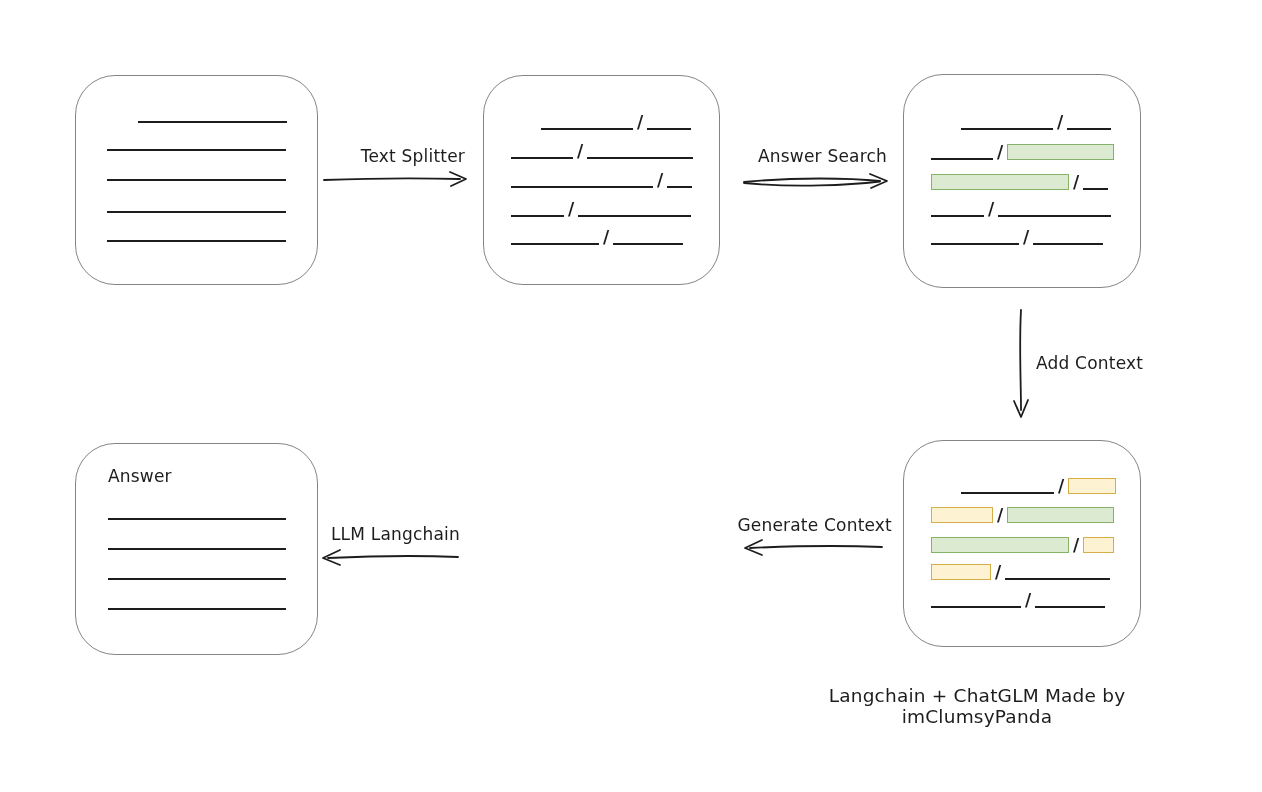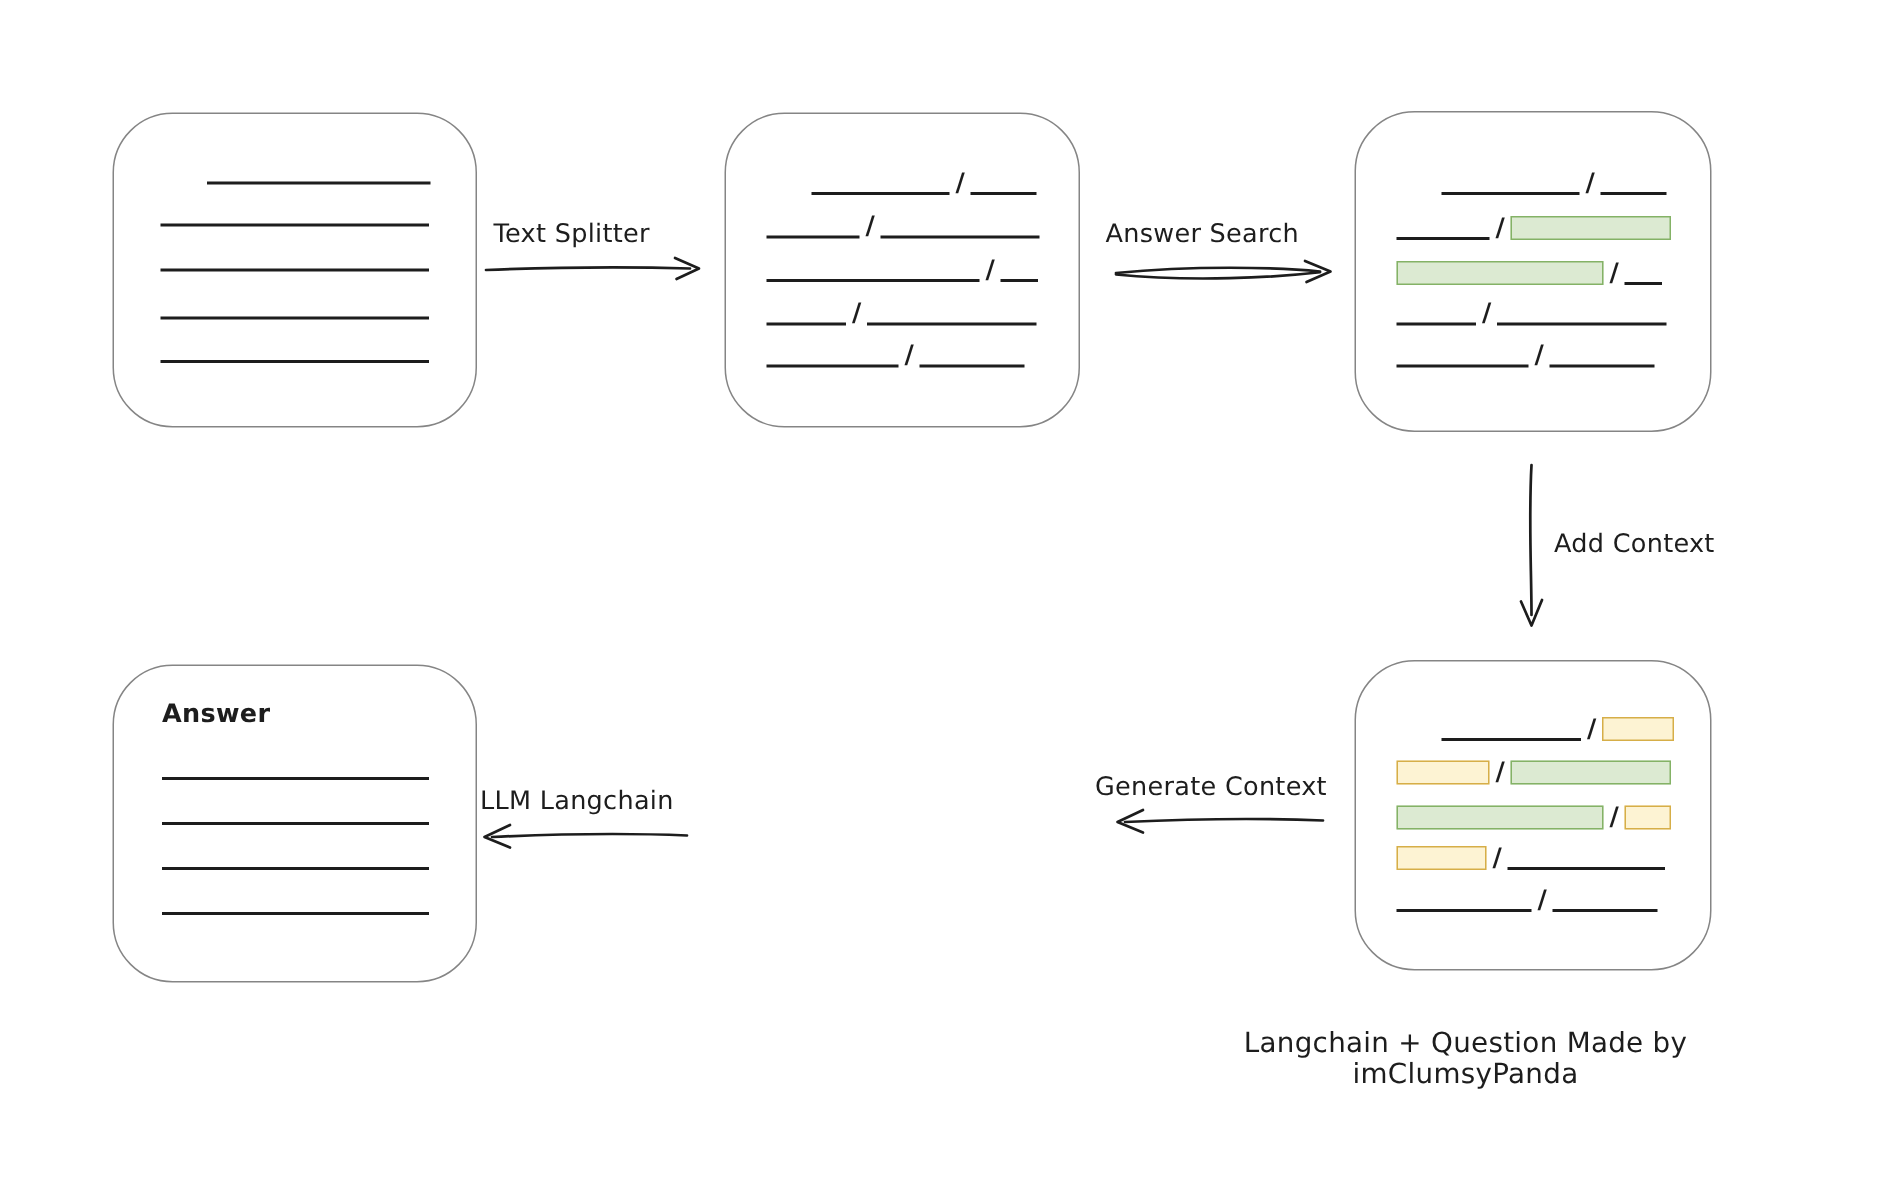--- a/index.html
+++ b/index.html
@@ -16,22 +16,22 @@
   #box-answer{left:75px;top:443px;width:243px;height:212px;}
 
   .row{position:absolute;display:flex;align-items:flex-end;height:17px;white-space:nowrap;}
   .seg{box-sizing:border-box;flex:0 0 auto;}
   .seg-line{height:0;border-bottom:2px solid var(--ink,#1d1d1d);}
   .seg-green{height:16px;background:var(--green-fill,#dcead2);border:1.5px solid var(--green-border,#84b266);}
   .seg-yellow{height:16px;background:var(--yellow-fill,#fdf3d3);border:1.5px solid var(--yellow-border,#d6ae48);}
   .seg-red{height:16px;background:var(--red-fill,#f5d0ca);border:1.5px solid var(--red-border,#bb5a4e);}
   .slash{font-size:17px;font-weight:700;line-height:16px;padding:0 4px;color:var(--ink,#1d1d1d);}
 
-  .box-title{position:absolute;font-size:17px;font-weight:700;letter-spacing:.2px;}
-  .arrow-label{position:absolute;font-size:17px;font-weight:500;text-align:left;letter-spacing:.2px;}
+  .box-title{position:absolute;font-size:17px;font-weight:400;letter-spacing:.2px;}
+  .arrow-label{position:absolute;font-size:17px;font-weight:500;text-align:right;letter-spacing:.2px;}
   .caption{position:absolute;left:760px;top:685px;width:434px;font-size:18.5px;font-weight:500;
            text-align:center;letter-spacing:.2px;}
 
   svg.arrow{position:absolute;overflow:visible;}
   svg.arrow path{stroke:var(--ink,#1d1d1d);stroke-width:1.8;fill:none;
                  stroke-linecap:round;stroke-linejoin:round;}
   #arr-text-splitter{left:320px;top:168px;}
   #lbl-text-splitter{left:329px;top:146px;width:136px;}
   #arr-vector-search{left:740px;top:168px;}
   #lbl-vector-search{left:737px;top:146px;width:150px;}
@@ -190,14 +190,14 @@
     <path d="M144,11 C95,9 55,10 12,12"></path>
     <path d="M24,4 L7,12 L24,19"></path>
   </svg>
 
   <div class="arrow-label" id="lbl-llm-response">LLM Langchain</div>
   <svg class="arrow" id="arr-llm-response" width="148" height="24">
     <path d="M142,11 C95,9 55,10 12,12"></path>
     <path d="M24,4 L7,12 L24,19"></path>
   </svg>
 
-  <div class="caption">Langchain + Question Made by imClumsyPanda</div>
+  <div class="caption">Langchain + ChatGLM Made by imClumsyPanda</div>
 </div>
 
 </body></html>

